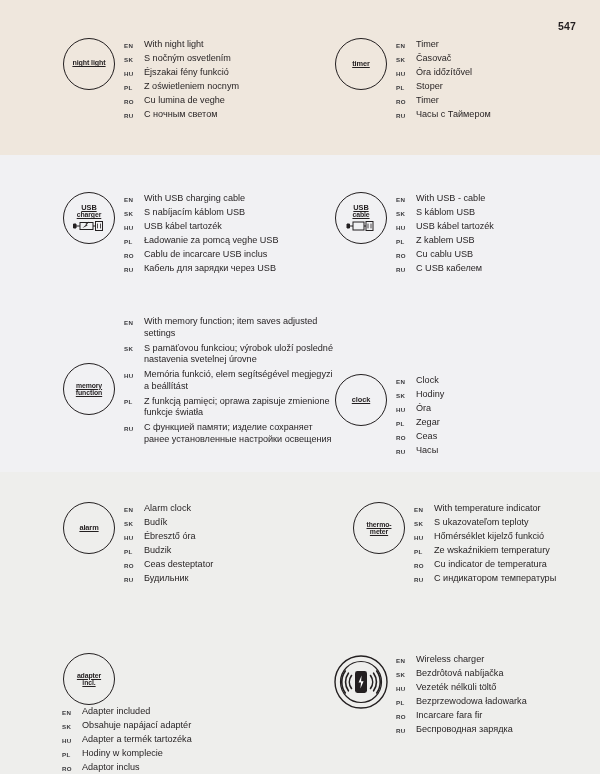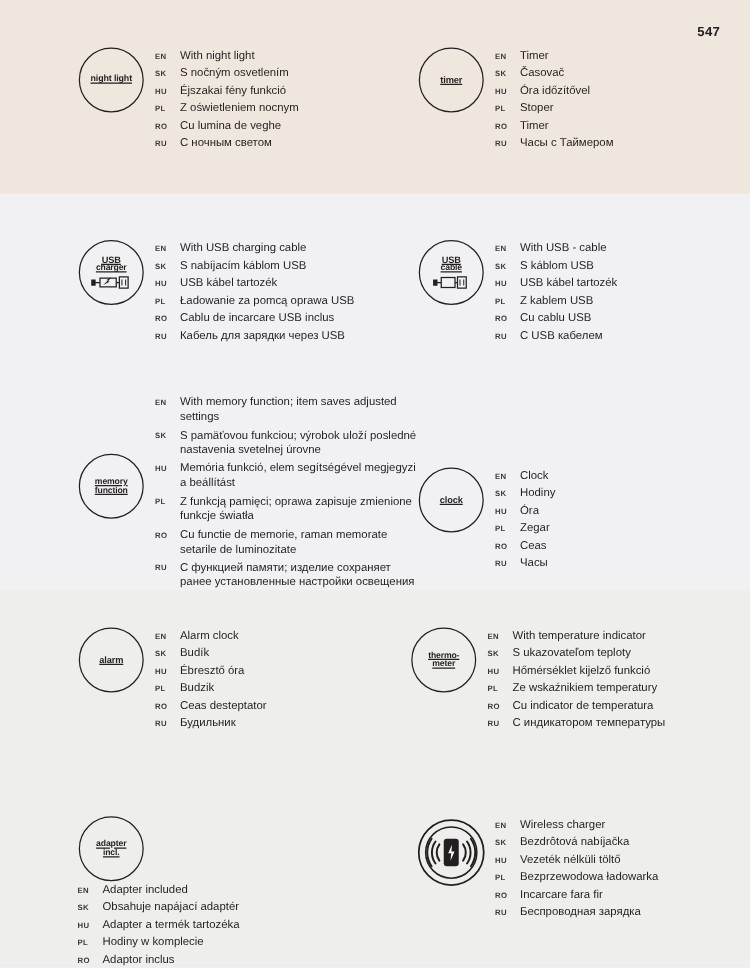--- a/index.html
+++ b/index.html
@@ -224,21 +224,21 @@
       <div class="lang-row">
           <div class="lang-code">SK</div>
           <div class="lang-text">S nabíjacím káblom USB</div>
         </div>
       <div class="lang-row">
           <div class="lang-code">HU</div>
           <div class="lang-text">USB kábel tartozék</div>
         </div>
       <div class="lang-row">
           <div class="lang-code">PL</div>
-          <div class="lang-text">Ładowanie za pomcą oprawa USB</div>
+          <div class="lang-text">Ładowanie za pomcą veghe USB</div>
         </div>
       <div class="lang-row">
           <div class="lang-code">RO</div>
           <div class="lang-text">Cablu de incarcare USB inclus</div>
         </div>
       <div class="lang-row">
           <div class="lang-code">RU</div>
           <div class="lang-text">Кабель для зарядки через USB</div>
         </div>
     </div>
@@ -306,24 +306,20 @@
         </div>
       <div class="lang-row multiline">
           <div class="lang-code">HU</div>
           <div class="lang-text">Memória funkció, elem segítségével megjegyzi a beállítást</div>
         </div>
       <div class="lang-row multiline">
           <div class="lang-code">PL</div>
           <div class="lang-text">Z funkcją pamięci; oprawa zapisuje zmienione funkcje światła</div>
         </div>
       <div class="lang-row multiline">
-          <div class="lang-code">RO</div>
-          <div class="lang-text">Cu functie de memorie, raman memorate setarile de luminozitate</div>
-        </div>
-      <div class="lang-row multiline">
           <div class="lang-code">RU</div>
           <div class="lang-text">С функцией памяти; изделие сохраняет ранее установленные настройки освещения</div>
         </div>
     </div>
   </div>
 
   <div class="entry" style="left:330px; top:374px;">
     <div class="icon-wrap">
       <div class="badge">
         <div class="badge-label">clock</div>
@@ -384,21 +380,21 @@
           <div class="lang-code">RO</div>
           <div class="lang-text">Ceas desteptator</div>
         </div>
       <div class="lang-row">
           <div class="lang-code">RU</div>
           <div class="lang-text">Будильник</div>
         </div>
     </div>
   </div>
 
-  <div class="entry" style="left:324px; top:502px;justify-content:space-between;">
+  <div class="entry" style="left:348px; top:502px;justify-content:space-between;">
     <div class="icon-wrap">
       <div class="badge">
         <div class="badge-label small">thermo-</div>
         <div class="badge-label small">meter</div>
       </div>
     </div>
     <div class="langs">
       <div class="lang-row">
           <div class="lang-code">EN</div>
           <div class="lang-text">With temperature indicator</div>

